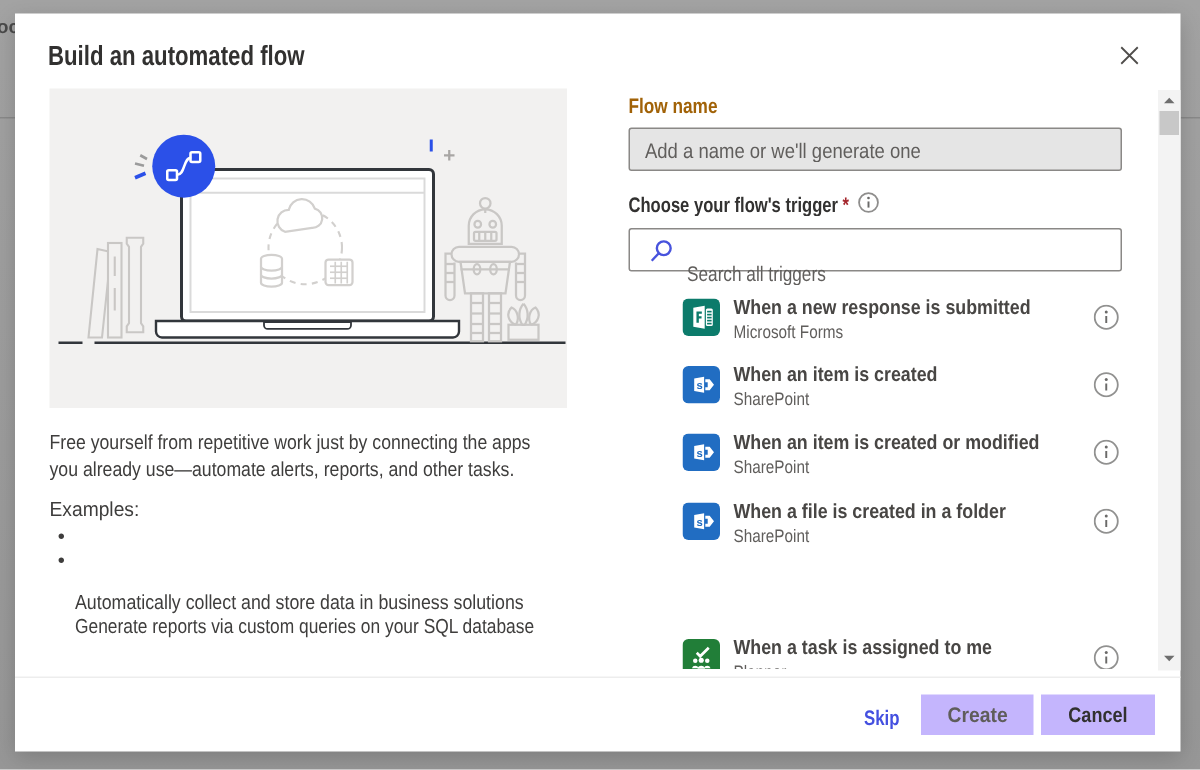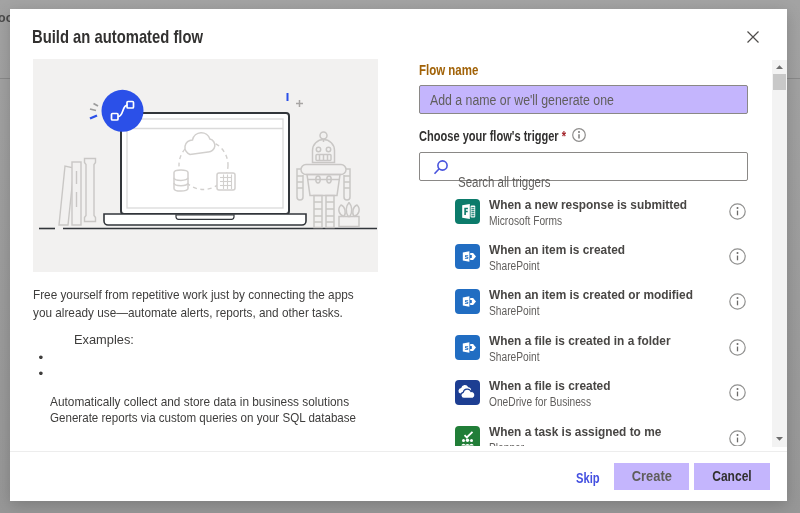--- a/index.html
+++ b/index.html
@@ -11,27 +11,27 @@
 #bgline { left:0; top:78px; width:800px; height:1px; background:#898989; }
 #bgtext { left:-2px; top:11px; color:#4a4a4a; font-size:12.5px; font-weight:bold; }
 
 #dlg { left:10px; top:9px; width:777px; height:492px; background:#fff; box-shadow:0 4px 14px rgba(0,0,0,0.18); }
 #title { left:32px; top:26px; font-size:18.5px; font-weight:bold; color:#323130; }
 #close { left:746px; top:30px; }
 
 #illus { left:33px; top:59px; width:345px; height:213px; background:#f2f1f0; }
 
 #desc { left:33px; top:286px; font-size:13.5px; line-height:17.7px; color:#3e3d3c; }
-#examples { left:33px; top:332px; font-size:13.5px; color:#3e3d3c;margin-left:41px; }
+#examples { left:33px; top:332px; font-size:13.5px; color:#3e3d3c; }
 .bullet { font-size:13.5px; color:#3e3d3c; }
 .bdot { left:38.5px; }
 .btext { left:50px;margin-top:44px; }
 
 #lbl1 { left:419px; top:62px; font-size:14px; font-weight:bold; color:#a16207; }
-#inp1 { left:419px; top:85px; width:329px; height:29px; border:1px solid #8a8886; border-radius:2px; background:#c4b5fd; }
+#inp1 { left:419px; top:85px; width:329px; height:29px; border:1px solid #8a8886; border-radius:2px; background:#e5e5e5; }
 #inp1 > span { position:absolute; left:10px; top:5.5px; font-size:14px; color:#605e5c; }
 #lbl2 { left:419px; top:128px; font-size:14px; font-weight:bold; color:#323130; }
 #lbl2 .req { color:#a4262c; }
 #info2 { left:572px; top:128px; }
 #search { left:419px; top:152px; width:329px; height:29px; border:1px solid #8a8886; border-radius:2px; background:#fff; }
 #search > span { position:absolute; left:38px; top:6px; font-size:14px; color:#605e5c;margin-top:15px; }
 #search svg { position:absolute; left:12px; top:6px; }
 
 #list { left:419px; top:190px; width:329px; height:256px; overflow:hidden; }
 .row { position:absolute; left:0; width:329px; height:45px; }
@@ -237,34 +237,20 @@
           <text x="9.4" y="15.4" font-size="7.5" font-weight="bold" fill="#216dc2" font-family="Liberation Sans">s</text>
         </svg></div>
     <div class="rtitle"><span class="sx" style="transform:scaleX(0.88)">When a file is created in a folder</span></div>
     <div class="rsub"><span class="sx" style="transform:scaleX(0.85)">SharePoint</span></div>
     <div class="rinfo"><svg width="17" height="17" viewBox="0 0 17 17">
           <circle cx="8.5" cy="8.5" r="7.7" fill="none" stroke="#919190" stroke-width="1.2"></circle>
           <line x1="8.5" y1="7.6" x2="8.5" y2="12.3" stroke="#6b6a69" stroke-width="1.3"></line>
           <circle cx="8.5" cy="5" r="1" fill="#6b6a69"></circle>
         </svg></div>
   </div>
-    <div class="row" style="top:190.1px">
-    <div class="ricon"><svg width="25" height="25" viewBox="0 0 25 25">
-          <rect width="25" height="25" rx="4" fill="#1d3e92"></rect>
-          <path d="M5.3 13.6 a2.9 2.9 0 0 1 0.9 -5.6 a3.7 3.7 0 0 1 7 -0.8 a2.8 2.8 0 0 1 2.3 4.6 z" fill="#fff"></path>
-          <path d="M8.8 18.4 a3.1 3.1 0 0 1 -0.6 -6.1 a4.1 4.1 0 0 1 7.8 -0.7 a3.2 3.2 0 0 1 3.9 3.2 a3.35 3.35 0 0 1 -3.4 3.6 z" fill="#fff" stroke="#1d3e92" stroke-width="1.2"></path>
-        </svg></div>
-    <div class="rtitle"><span class="sx" style="transform:scaleX(0.88)">When a file is created</span></div>
-    <div class="rsub"><span class="sx" style="transform:scaleX(0.85)">OneDrive for Business</span></div>
-    <div class="rinfo"><svg width="17" height="17" viewBox="0 0 17 17">
-          <circle cx="8.5" cy="8.5" r="7.7" fill="none" stroke="#919190" stroke-width="1.2"></circle>
-          <line x1="8.5" y1="7.6" x2="8.5" y2="12.3" stroke="#6b6a69" stroke-width="1.3"></line>
-          <circle cx="8.5" cy="5" r="1" fill="#6b6a69"></circle>
-        </svg></div>
-  </div>
     <div class="row" style="top:235.5px">
     <div class="ricon"><svg width="25" height="25" viewBox="0 0 25 25">
           <rect width="25" height="25" rx="4" fill="#217e38"></rect>
           <path d="M9.5 9.2 L11.8 11.5 L17.5 5.8" fill="none" stroke="#fff" stroke-width="1.8"></path>
           <g fill="#fff">
             <circle cx="8.5" cy="14.5" r="1.5"></circle>
             <path d="M6.3 19.5 a2.3 2.3 0 0 1 4.4 0 z"></path>
             <circle cx="12.5" cy="14.2" r="1.7"></circle>
             <path d="M10 19.8 a2.6 2.6 0 0 1 5 0 z"></path>
             <circle cx="16.5" cy="14.5" r="1.5"></circle>

